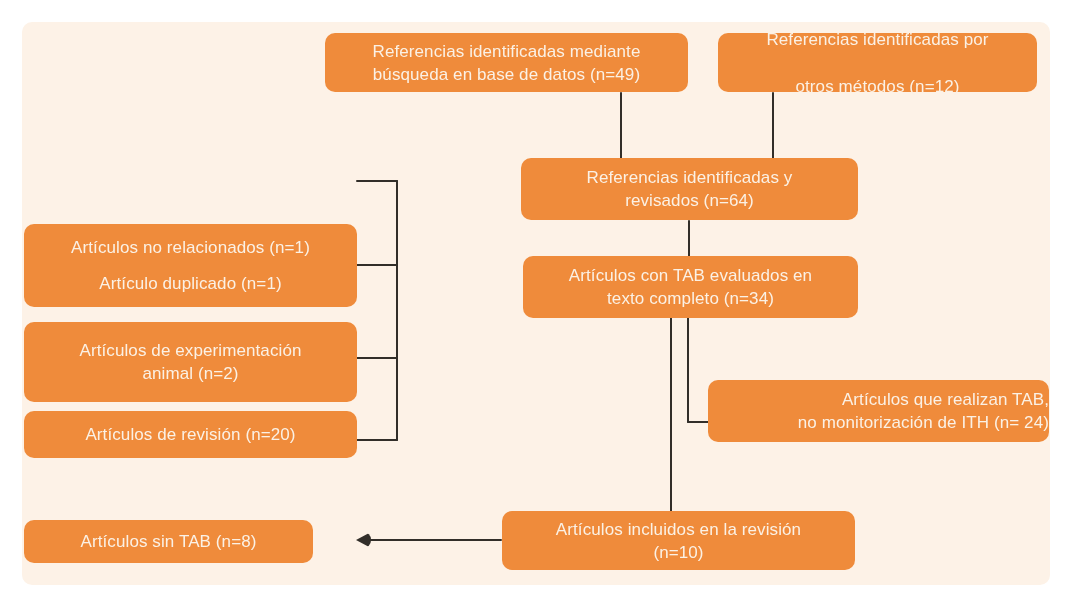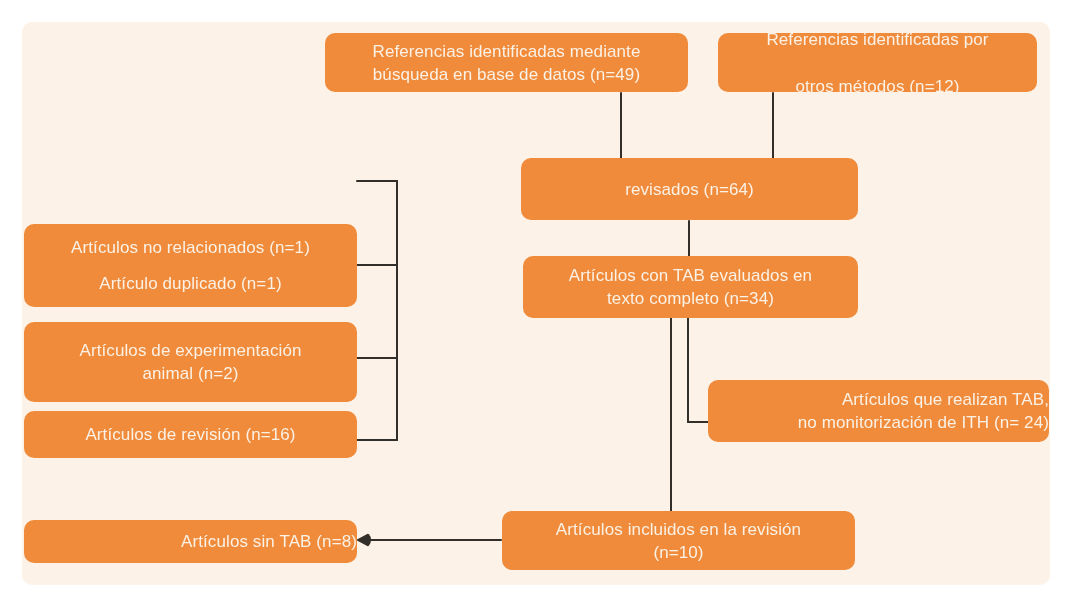--- a/index.html
+++ b/index.html
@@ -43,21 +43,21 @@
   .b-db       { left: 325px; top: 33px;  width: 363px; height: 59px; }
   .b-other    { left: 718px; top: 33px;  width: 319px; height: 59px; gap: 24px; }
   .b-reviewed { left: 521px; top: 158px; width: 337px; height: 62px; }
   .b-language { left: 24px;  top: 156px; width: 333px; height: 48px; }
   .b-unrel    { left: 24px;  top: 224px; width: 333px; height: 83px; justify-content: space-evenly; }
   .b-animal   { left: 24px;  top: 322px; width: 333px; height: 80px; }
   .b-review   { left: 24px;  top: 411px; width: 333px; height: 47px; }
   .b-fulltext { left: 523px; top: 256px; width: 335px; height: 62px; }
   .b-tabnoith { left: 708px; top: 380px; width: 341px; height: 62px; align-items: flex-end; }
   .b-included { left: 502px; top: 511px; width: 353px; height: 59px; }
-  .b-notab    { left: 24px;  top: 520px; width: 333px; height: 43px; align-items: flex-end; }
+  .b-notab    { left: 24px;  top: 520px; width: 289px; height: 43px; }
 
   
   .line { position: absolute; background: var(--line); }
   .vline { width: 2px; }
   .hline { height: 2px; }
 
   .l-v1 { left: 620px; top: 92px;  height: 67px; }   
   .l-v2 { left: 772px; top: 92px;  height: 67px; }   
   .l-v3 { left: 688px; top: 220px; height: 37px; }   
   .l-v4 { left: 670px; top: 317px; height: 195px; }  
@@ -106,36 +106,37 @@
     <span>Referencias identificadas mediante</span>
     <span>búsqueda en base de datos (n=49)</span>
   </div>
 
   <div class="box b-other">
     <span>Referencias identificadas por</span>
     <span>otros métodos (n=12)</span>
   </div>
 
   <div class="box b-reviewed">
+    <span>Referencias identificadas y</span>
     <span>revisados (n=64)</span>
   </div>
 
 
   <div class="box b-unrel">
     <span>Artículos no relacionados (n=1)</span>
     <span>Artículo duplicado (n=1)</span>
   </div>
 
   <div class="box b-animal">
     <span>Artículos de experimentación</span>
     <span>animal (n=2)</span>
   </div>
 
   <div class="box b-review">
-    <span>Artículos de revisión (n=16)</span>
+    <span>Artículos de revisión (n=20)</span>
   </div>
 
   <div class="box b-fulltext">
     <span>Artículos con TAB evaluados en</span>
     <span>texto completo (n=34)</span>
   </div>
 
   <div class="box b-tabnoith">
     <span>Artículos que realizan TAB,</span>
     <span>no monitorización de ITH (n= 24)</span>

